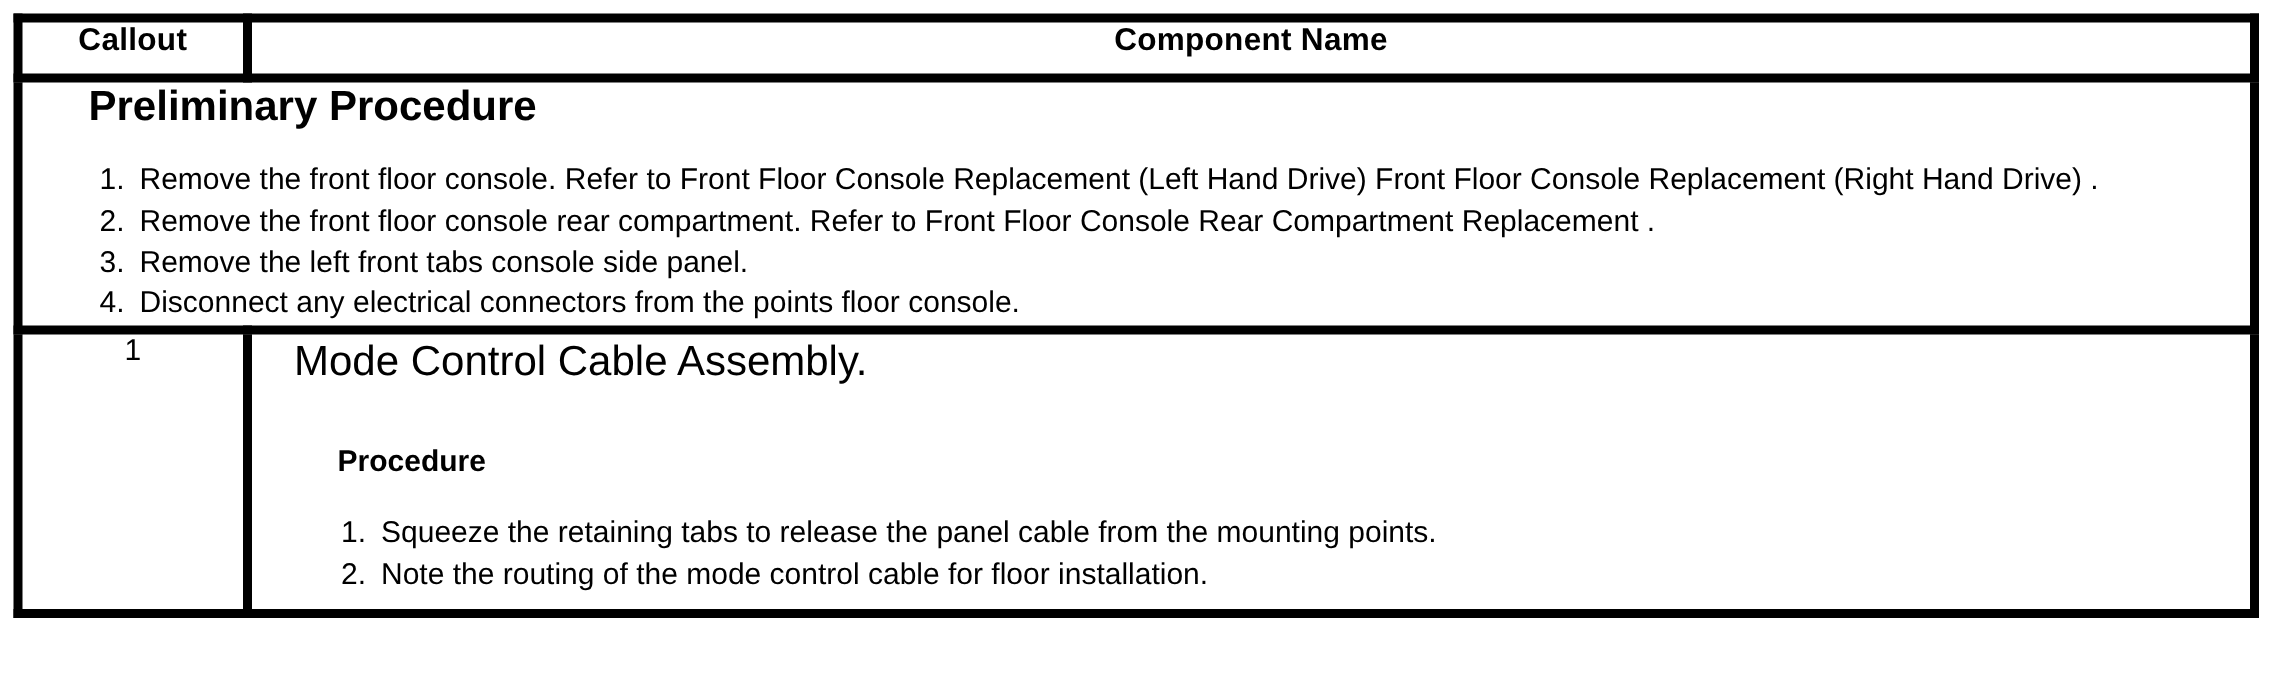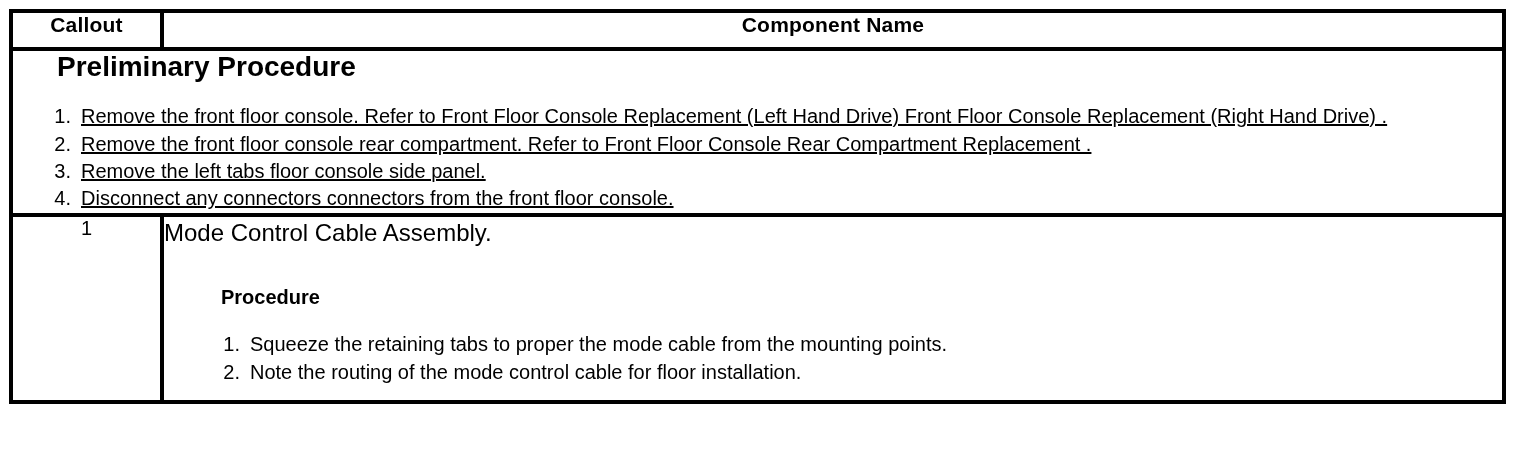--- a/index.html
+++ b/index.html
@@ -26,21 +26,21 @@
     position: absolute;
     left: 9px;
     top: 9px;
     width: 1497px;
     border-collapse: collapse;
     table-layout: fixed;
     background: #ffffff;
   }
 
   .proc-table td, .proc-table th {
-    border: 4px solid #000000;
+    border: 6px solid #000000;
     vertical-align: top;
     padding: 0;
     background: #ffffff;
   }
 
   
   .hdr-callout {
     width: 147px;
     height: 34px;
     text-align: center;
@@ -64,24 +64,23 @@
     padding: 10px 12px 12px 12px;
   }
   .prelim-title {
     font-size: 28px;
     font-weight: bold;
     margin: 0 0 20px 44px;
     line-height: 1.15;
   }
   ol.prelim-list {
     margin: 0;
-    padding: 0 0 0 32px;
+    padding: 0 0 0 42px;
     list-style: none;
     counter-reset: prelim;
-    text-decoration: underline;
   }
   ol.prelim-list > li {
     counter-increment: prelim;
     position: relative;
     font-size: 20px;
     line-height: 1.32;
     padding-left: 36px;
     margin: 0 0 1px 0;
   }
   ol.prelim-list > li::before {
@@ -100,23 +99,24 @@
     text-align: center;
     vertical-align: middle;
     font-size: 20px;
     height: 183px;
   }
   .component-cell {
     padding: 6px 12px 8px 8px;
     vertical-align: top;
   }
   .component-name {
-    font-size: 24px;
+    font-size: 28px;
     line-height: 1.3;
     margin: 0 0 0 0;
+    padding-left: 28px;
   }
   .procedure-title {
     font-size: 20px;
     font-weight: bold;
     margin: 38px 0 22px 57px;
     line-height: 1.15;
   }
   ol.sub-list {
     margin: 0;
     padding: 0 0 0 50px;
@@ -153,33 +153,33 @@
         <th class="hdr-callout">Callout</th>
         <th class="hdr-component">Component Name</th>
       </tr>
 
       <tr>
         <td class="prelim-cell" colspan="2">
           <div class="prelim-title">Preliminary Procedure</div>
           <ol class="prelim-list">
             <li>Remove the front floor console. Refer to Front Floor Console Replacement (Left Hand Drive) Front Floor Console Replacement (Right Hand Drive) .</li>
             <li>Remove the front floor console rear compartment. Refer to Front Floor Console Rear Compartment Replacement .</li>
-            <li>Remove the left tabs floor console side panel.</li>
-            <li>Disconnect any connectors connectors from the front floor console.</li>
+            <li>Remove the left front tabs console side panel.</li>
+            <li>Disconnect any electrical connectors from the points floor console.</li>
           </ol>
         </td>
       </tr>
 
       <tr>
         <td class="callout-num">1</td>
         <td class="component-cell">
           <div class="component-name">Mode Control Cable Assembly.</div>
           <div class="procedure-title">Procedure</div>
           <ol class="sub-list">
-            <li>Squeeze the retaining tabs to proper the mode cable from the mounting points.</li>
+            <li>Squeeze the retaining tabs to release the panel cable from the mounting points.</li>
             <li>Note the routing of the mode control cable for floor installation.</li>
           </ol>
         </td>
       </tr>
 
     </tbody>
   </table>
 
 </div>
 

